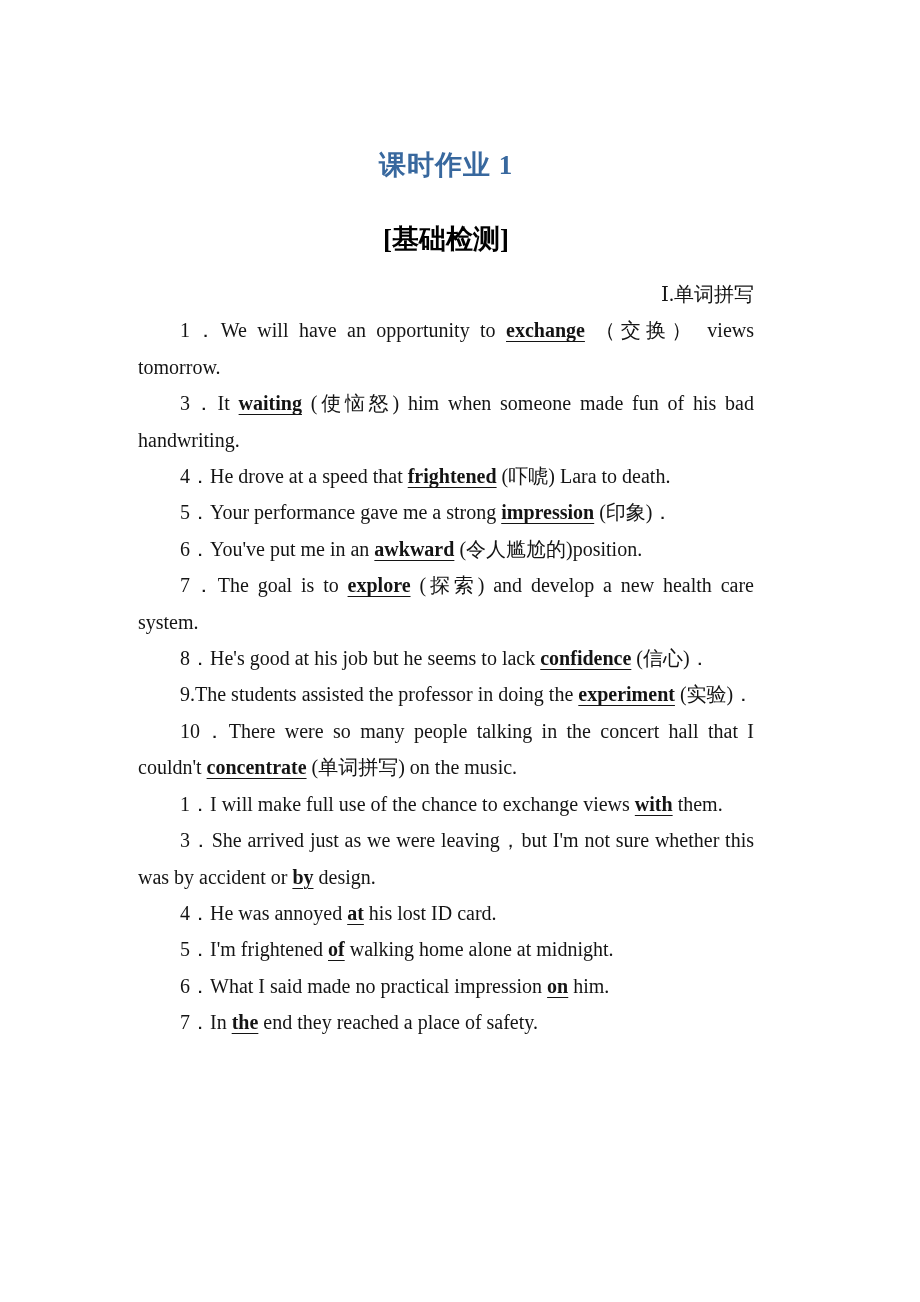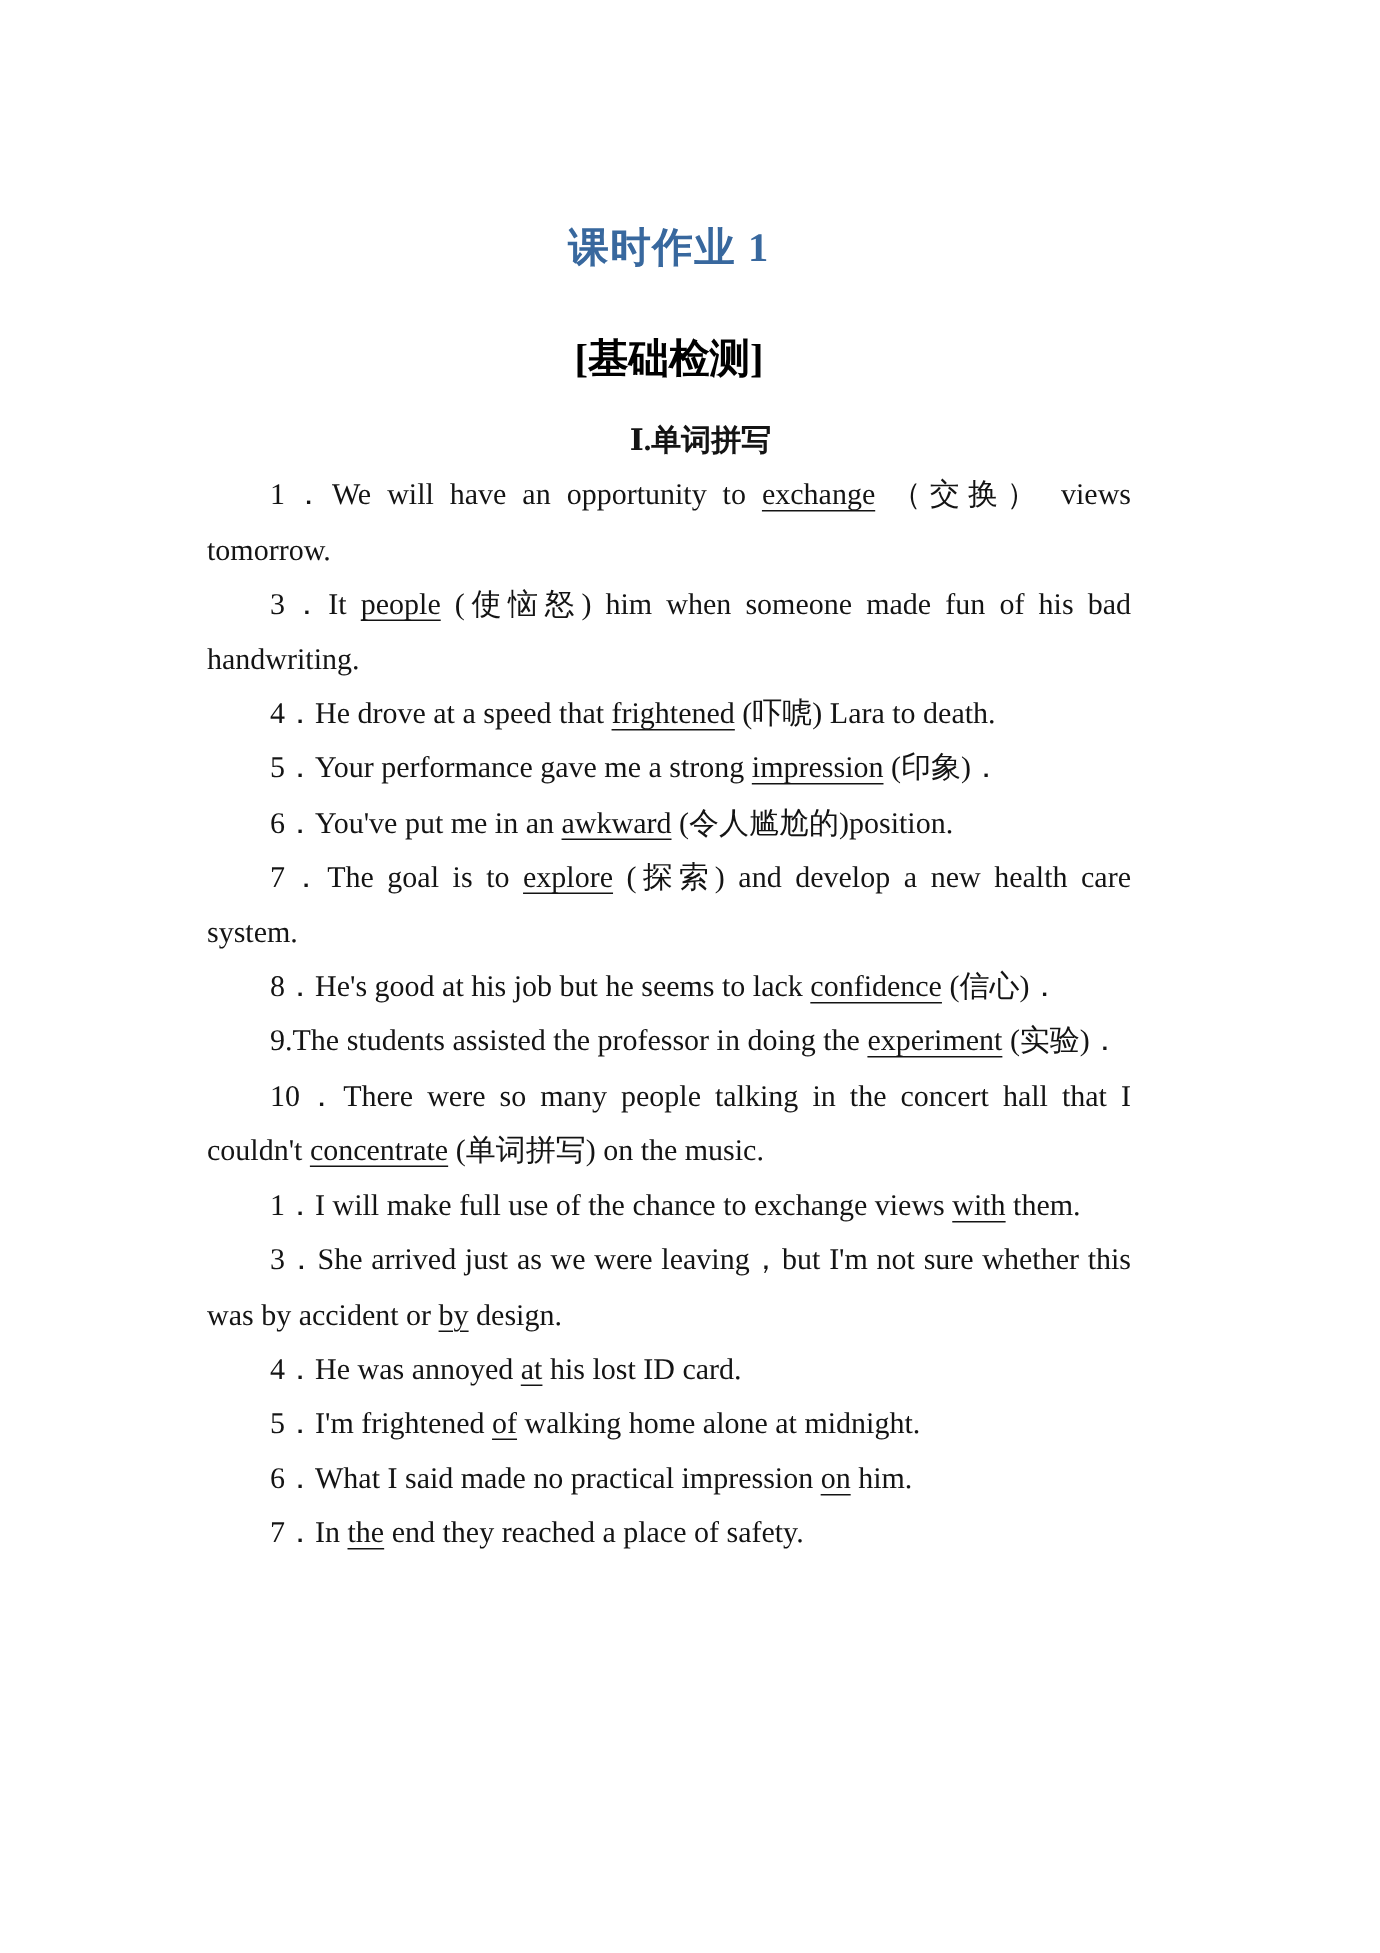--- a/index.html
+++ b/index.html
@@ -38,43 +38,44 @@
   .doc-body {
     margin-top: 24px;
     font-size: 20px;
     line-height: 36.4px;
   }
   .doc-body p {
     margin: 0;
   }
   .sec-heading {
     text-indent: 42px;
-    text-align: center;
-    font-weight: bold;
+    text-align: right;
+    font-weight: normal;
   }
   .item {
     text-indent: 42px;
     text-align: justify;
   }
   .u {
     text-decoration: underline;
     text-underline-offset: 4px;
     text-decoration-thickness: 1px;
+    font-weight: bold;
   }
 </style>
 </head>
 <body>
 
 <div class="page">
   <h1 class="doc-title">课时作业 1</h1>
   <h2 class="doc-subtitle">[基础检测]</h2>
   <div class="doc-body">
       <p class="sec-heading">Ⅰ.单词拼写</p>
       <p class="item"><span>1．</span><span>We will have an opportunity to </span><span class="u">exchange</span><span> （交换） views tomorrow.</span></p>
-      <p class="item"><span>3．</span><span>It </span><span class="u">people</span><span> (使恼怒) him when someone made fun of his bad handwriting.</span></p>
+      <p class="item"><span>3．</span><span>It </span><span class="u">waiting</span><span> (使恼怒) him when someone made fun of his bad handwriting.</span></p>
       <p class="item"><span>4．</span><span>He drove at a speed that </span><span class="u">frightened</span><span> (吓唬) Lara to death.</span></p>
       <p class="item"><span>5．</span><span>Your performance gave me a strong </span><span class="u">impression</span><span> (印象)．</span></p>
       <p class="item"><span>6．</span><span>You've put me in an </span><span class="u">awkward</span><span> (令人尴尬的)position.</span></p>
       <p class="item"><span>7．</span><span>The goal is to </span><span class="u">explore</span><span> (探索) and develop a new health care system.</span></p>
       <p class="item"><span>8．</span><span>He's good at his job but he seems to lack </span><span class="u">confidence</span><span> (信心)．</span></p>
       <p class="item"><span>9.</span><span>The students assisted the professor in doing the </span><span class="u">experiment</span><span> (实验)．</span></p>
       <p class="item"><span>10．</span><span>There were so many people talking in the concert hall that I couldn't </span><span class="u">concentrate</span><span> (单词拼写) on the music.</span></p>
       <p class="item"><span>1．</span><span>I will make full use of the chance to exchange views </span><span class="u">with</span><span> them.</span></p>
       <p class="item"><span>3．</span><span>She arrived just as we were leaving，but I'm not sure whether this was by accident or </span><span class="u">by</span><span> design.</span></p>
       <p class="item"><span>4．</span><span>He was annoyed </span><span class="u">at</span><span> his lost ID card.</span></p>

